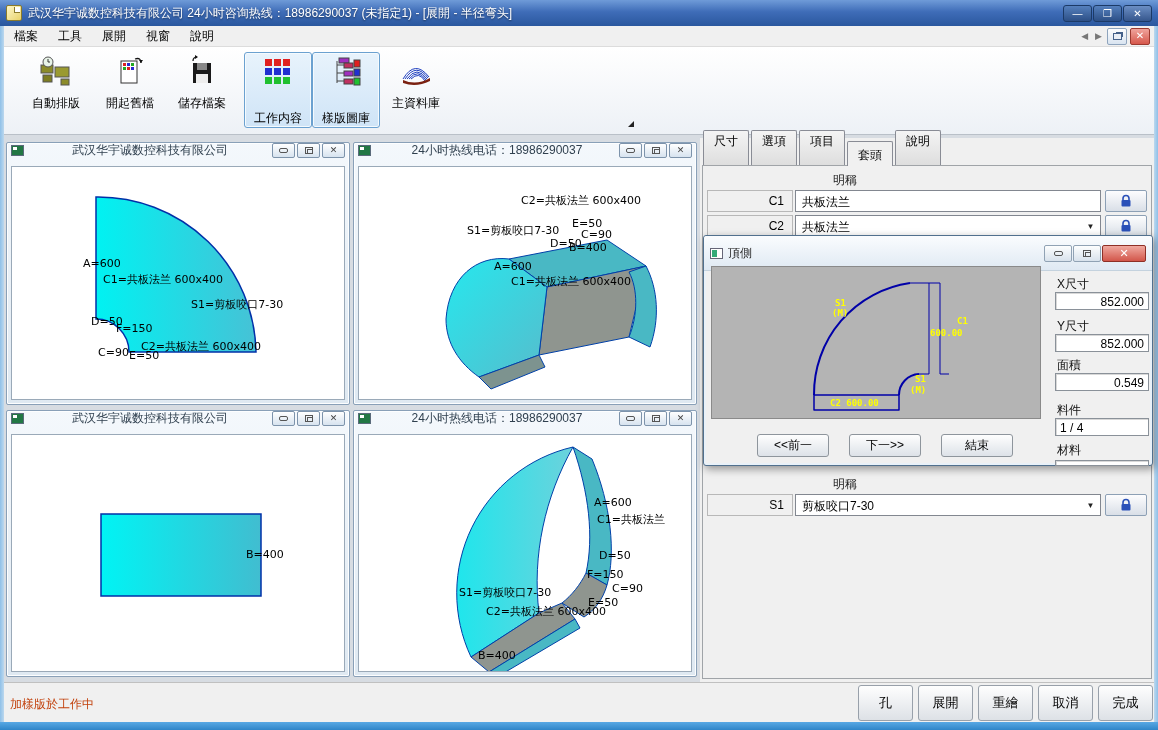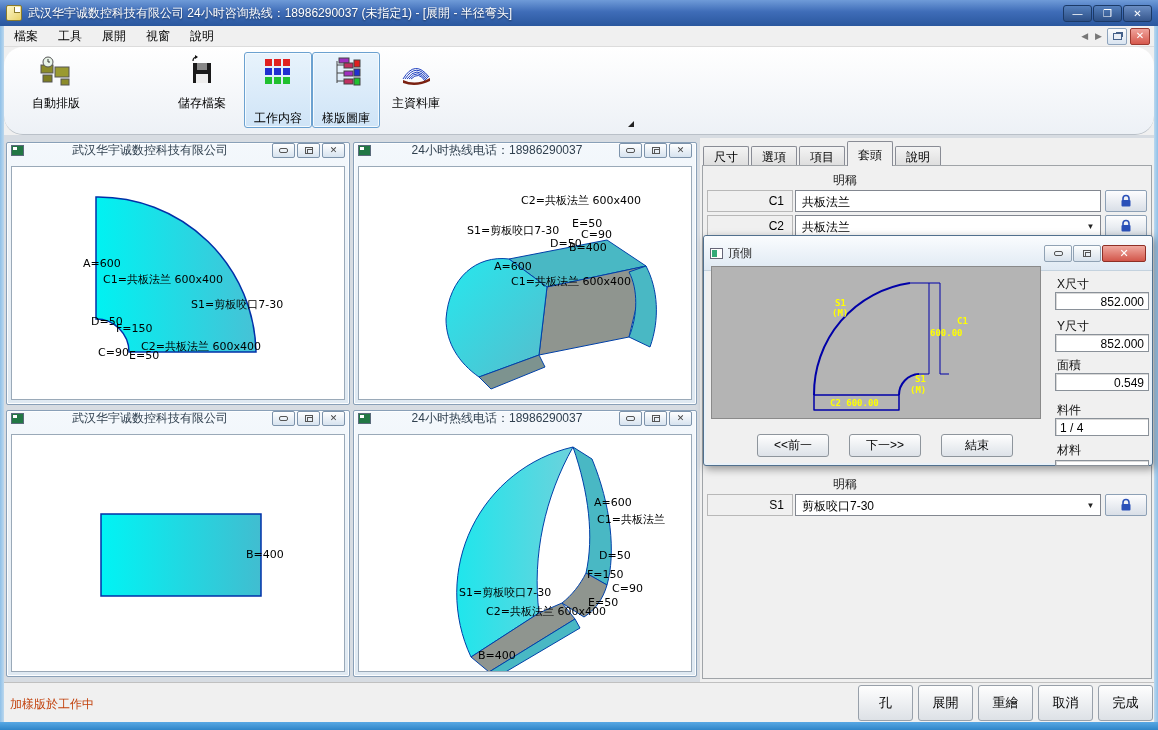--- a/index.html
+++ b/index.html
@@ -25,21 +25,21 @@
   .menu-right { margin-left:auto; display:flex; align-items:center; gap:3px; padding-right:4px; }
   .nav-arrow { font-size:9px; color:#777; padding:0 2px; }
   .mdi-btn { width:20px; height:17px; border:1px solid #8ea4bd; border-radius:2px;
     background:linear-gradient(#fcfdfe,#d9e4f0); display:flex; align-items:center; justify-content:center; }
   .mdi-btn.red { background:linear-gradient(#f0a49c,#d6584c); border-color:#9c3a30; }
   .restore-glyph { width:9px; height:7px; border:1px solid #44618a; background:#e8eef6; box-shadow:2px -2px 0 -1px #44618a; }
   .x-glyph { color:#fff; font-size:10px; font-weight:bold; line-height:1; }
 
   
   .toolbar { position:absolute; left:4px; top:47px; width:1150px; height:88px;
-    background:linear-gradient(#ffffff,#edf1f6); border-bottom:1px solid #b9c0c8;border-radius:19px; }
+    background:linear-gradient(#ffffff,#edf1f6); border-bottom:1px solid #b9c0c8; }
   .tbtn { position:absolute; top:5px; width:68px; height:76px; display:flex; flex-direction:column;
     align-items:center; justify-content:flex-start; font-size:12px; border:1px solid transparent; border-radius:3px; }
   .tbtn .ticon { width:36px; height:38px; display:flex; align-items:center; justify-content:center; }
   .tbtn .tlabel { margin-top:4px; white-space:nowrap; }
   .tbtn.active { background:linear-gradient(#e8f3fc,#cfe4f7); border:1px solid #6ba1d0; box-shadow:inset 0 0 0 1px #f4fafe;justify-content:space-between; }
   .overflow-tri { position:absolute; left:624px; top:74px; width:0; height:0;
     border-left:6px solid transparent; border-bottom:6px solid #222; }
 
   
   .workspace { position:absolute; left:4px; top:135px; width:1150px; height:547px; background:#d7dce2; }
@@ -56,21 +56,21 @@
     font-size:9px; color:#444; }
   .min-glyph { width:9px; height:5px; border:1px solid #555; border-radius:2px; }
   .max-glyph { width:8px; height:7px; border:1px solid #555; position:relative; }
   .max-glyph:after{ content:""; position:absolute; left:1px; top:1px; width:4px; height:3px; border:1px solid #555; }
   .child-canvas { position:absolute; left:4px; right:4px; top:23px; bottom:4px; background:#fff; border:1px solid #9aa9b8; overflow:hidden; }
   .ann { position:absolute; font-size:11px; color:#000; white-space:nowrap; font-family:"DejaVu Sans",sans-serif; }
 
   
   .rpanel { position:absolute; left:696px; top:3px; width:454px; height:544px; background:#f0f0f0; }
   .tabs { position:absolute; left:3px; top:2px; height:26px; display:flex; align-items:flex-end; }
-  .tab { height:20px; padding:2px 10px 0; font-size:12px; border:1px solid #898c95; border-bottom:none;
+  .tab { height:36px; padding:2px 10px 0; font-size:12px; border:1px solid #898c95; border-bottom:none;
     border-radius:2px 2px 0 0; background:linear-gradient(#f4f4f4,#dddddd); margin-right:2px; }
   .tab.active { height:25px; padding-top:5px; background:#f0f0f0; position:relative; z-index:3; }
   .panel-frame { position:absolute; left:2px; top:27px; width:450px; height:514px; border:1px solid #a0a4a8; background:#f0f0f0; }
   .sec-header { position:absolute; font-size:12px; color:#222;margin-left:30px; }
   .id-cell { position:absolute; height:22px; background:#f0f0f0; border:1px solid #b8b8b8;
     font-size:12px; text-align:right; padding:3px 8px 0 0; }
   .val-box { position:absolute; height:22px; background:#fff; border:1px solid #828790; font-size:12px; padding:3px 0 0 6px; }
   .combo { position:absolute; height:22px; background:#fff; border:1px solid #828790; font-size:12px; }
   .combo .cval { position:absolute; left:6px; top:3px; }
   .combo .carrow { position:absolute; right:2px; top:0; width:15px; height:100%; display:flex; align-items:center; justify-content:center; font-size:8px; color:#222; }
@@ -148,20 +148,36 @@
           <rect x="2" y="10" width="12" height="8" fill="#8b8b2a"></rect>
               <rect x="16" y="12" width="14" height="10" fill="#9a9a30"></rect>
           <rect x="4" y="20" width="9" height="7" fill="#7d7d22"></rect>
               <rect x="22" y="24" width="8" height="6" fill="#8b8b2a"></rect>
           <circle cx="9" cy="7" r="5" fill="#e8f4e8"></circle>
               <path d="M9 4 v3 h2" stroke="#333" fill="none"></path>
             </g>
           </svg>
       </div>
       <div class="tlabel">自動排版</div>
+    </div>
+    <div class="tbtn" style="left:92px">
+      <div class="ticon">
+        <svg width="34" height="34">
+            <rect x="8" y="6" width="16" height="22" fill="#fff" stroke="#333"></rect>
+          <rect x="10" y="8" width="3" height="3" fill="#d22"></rect>
+            <rect x="14" y="8" width="3" height="3" fill="#2a2ad2"></rect>
+            <rect x="18" y="8" width="3" height="3" fill="#2a2"></rect>
+          <rect x="10" y="12" width="3" height="3" fill="#2a2"></rect>
+            <rect x="14" y="12" width="3" height="3" fill="#d22"></rect>
+            <rect x="18" y="12" width="3" height="3" fill="#2a2ad2"></rect>
+          <path d="M22 4 q6 -2 6 4" fill="none" stroke="#111" stroke-width="1.3"></path>
+            <path d="M28 8 l-2 -3 4 0 z" fill="#111"></path>
+          </svg>
+      </div>
+      <div class="tlabel">開起舊檔</div>
     </div>
     <div class="tbtn" style="left:164px">
       <div class="ticon">
         <svg width="34" height="34">
             <rect x="8" y="8" width="18" height="20" fill="#1a1a1a"></rect>
           <rect x="12" y="8" width="10" height="7" fill="#888"></rect>
             <rect x="11" y="19" width="12" height="9" fill="#eee"></rect>
           <path d="M8 6 q0 -4 4 -4" fill="none" stroke="#111" stroke-width="1.2"></path>
             <path d="M13 2 l-3 -2 0 4 z" fill="#111"></path>
           </svg>

